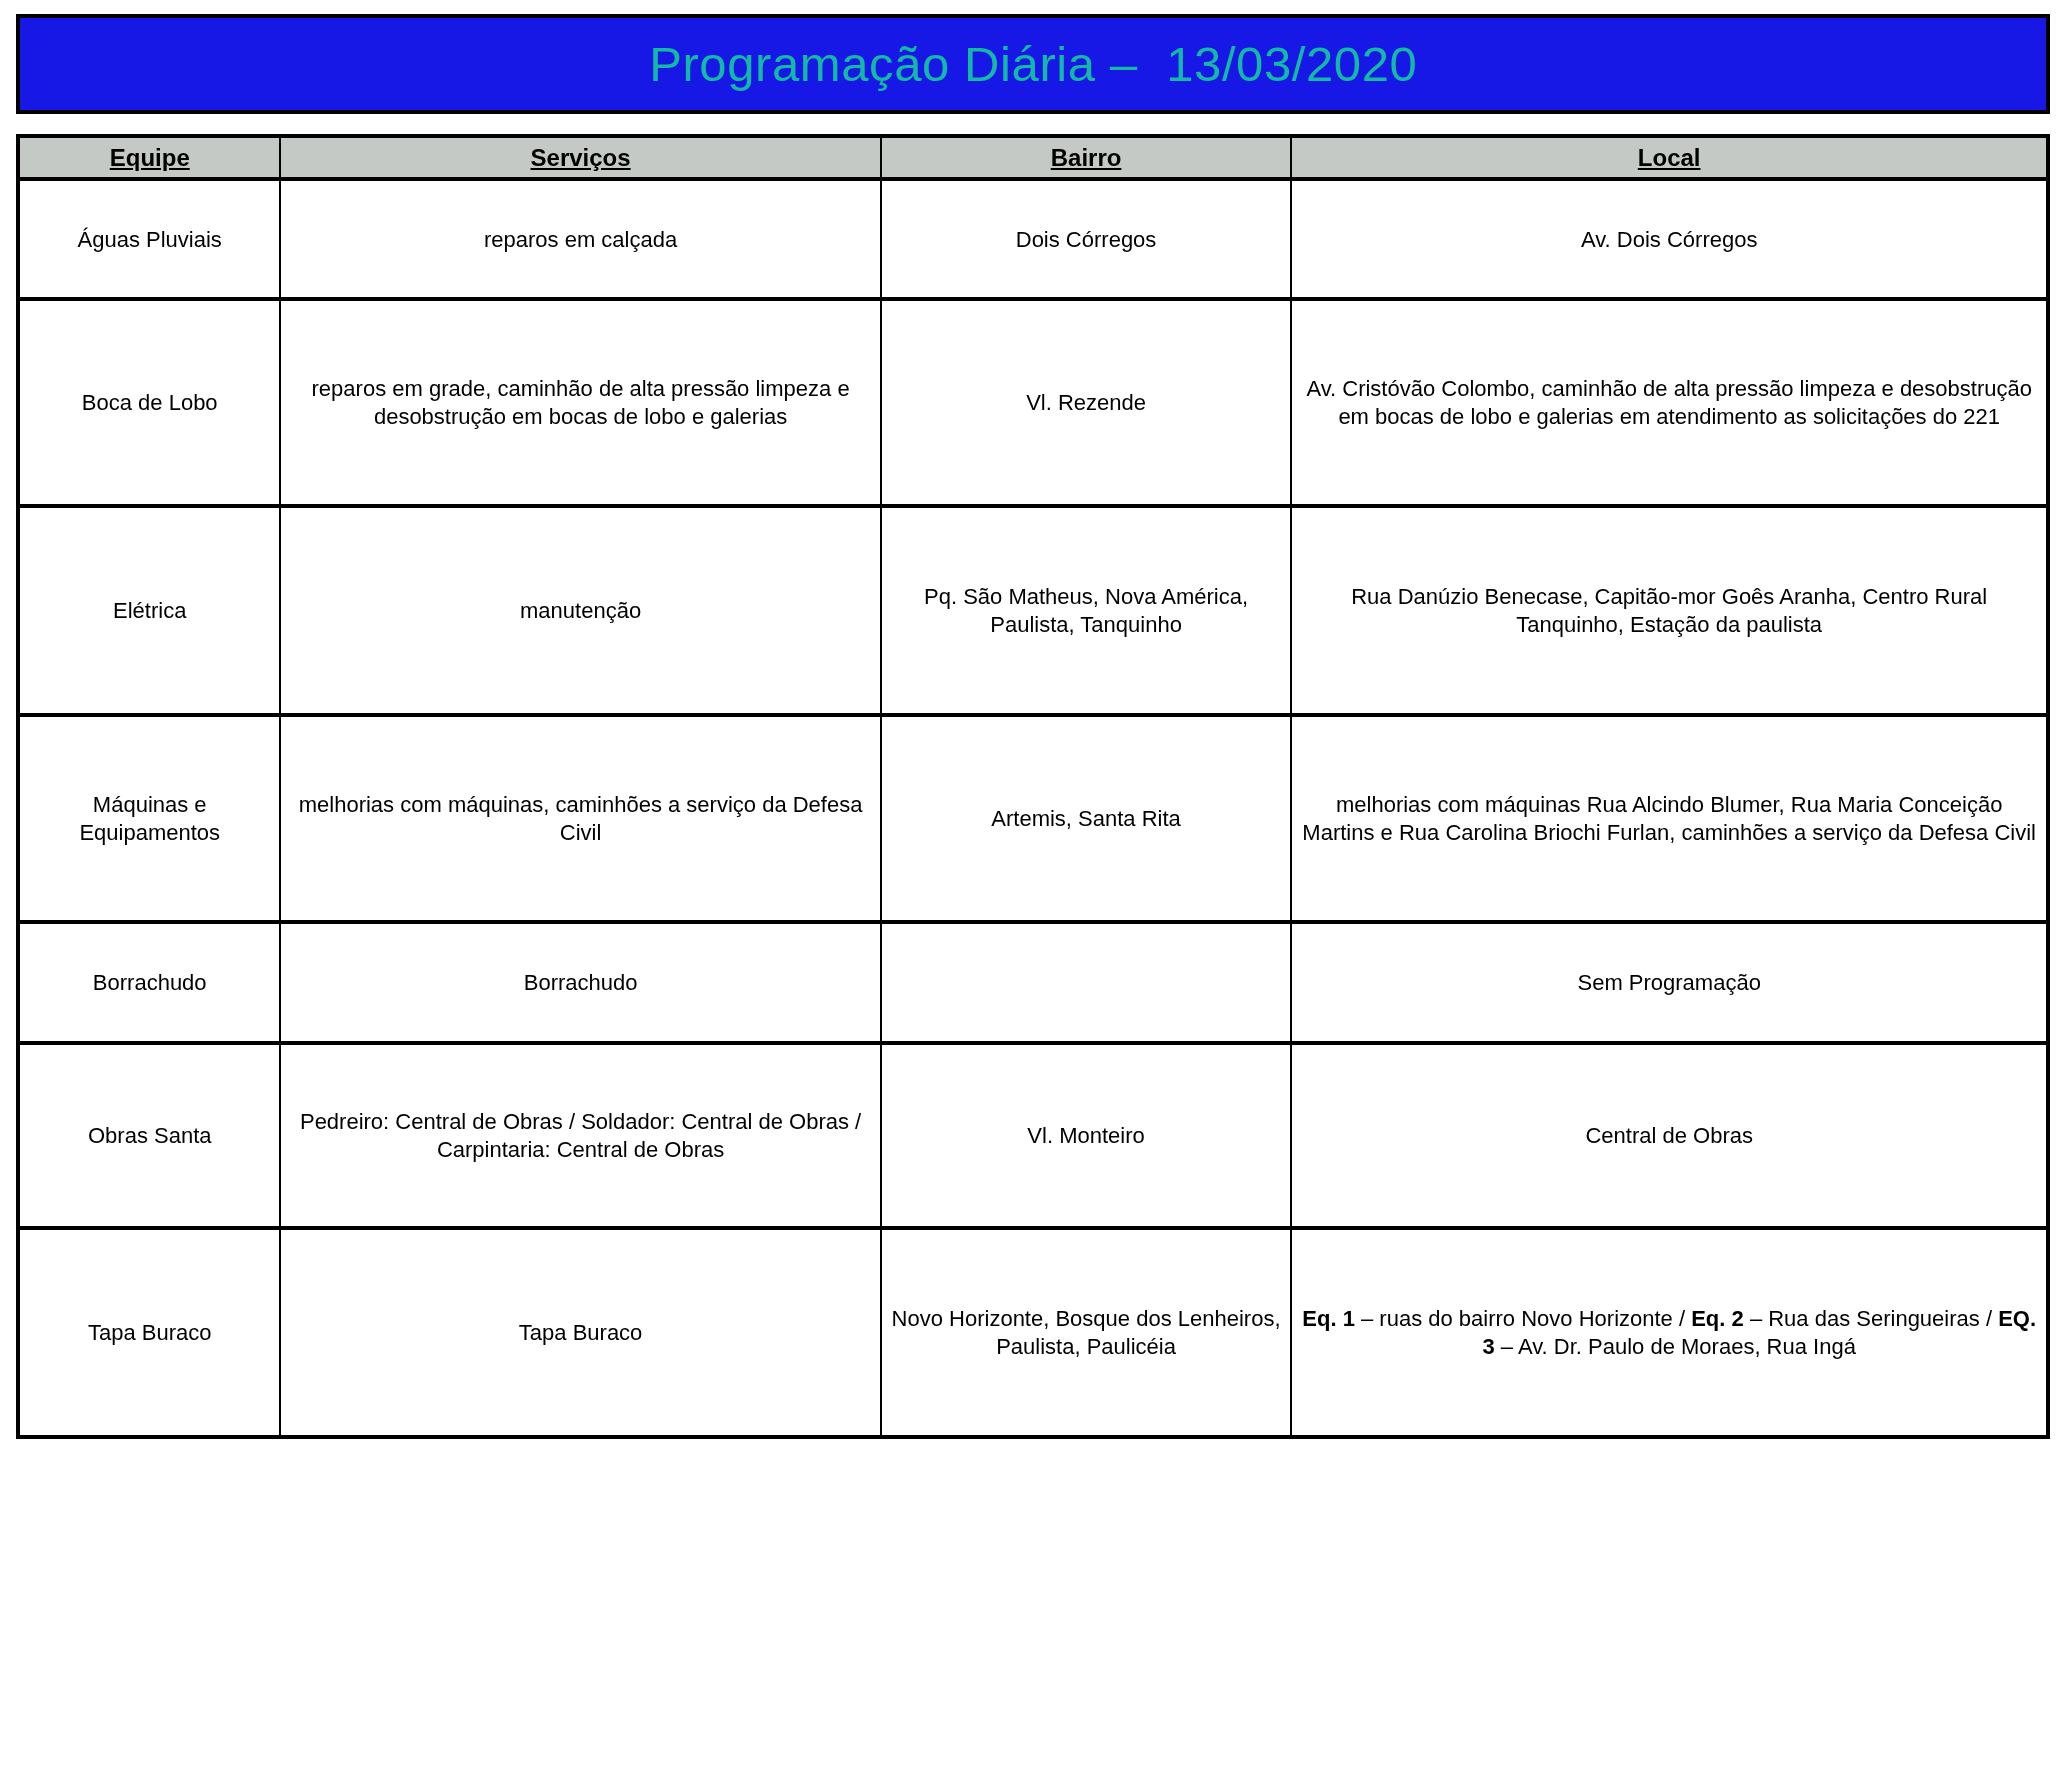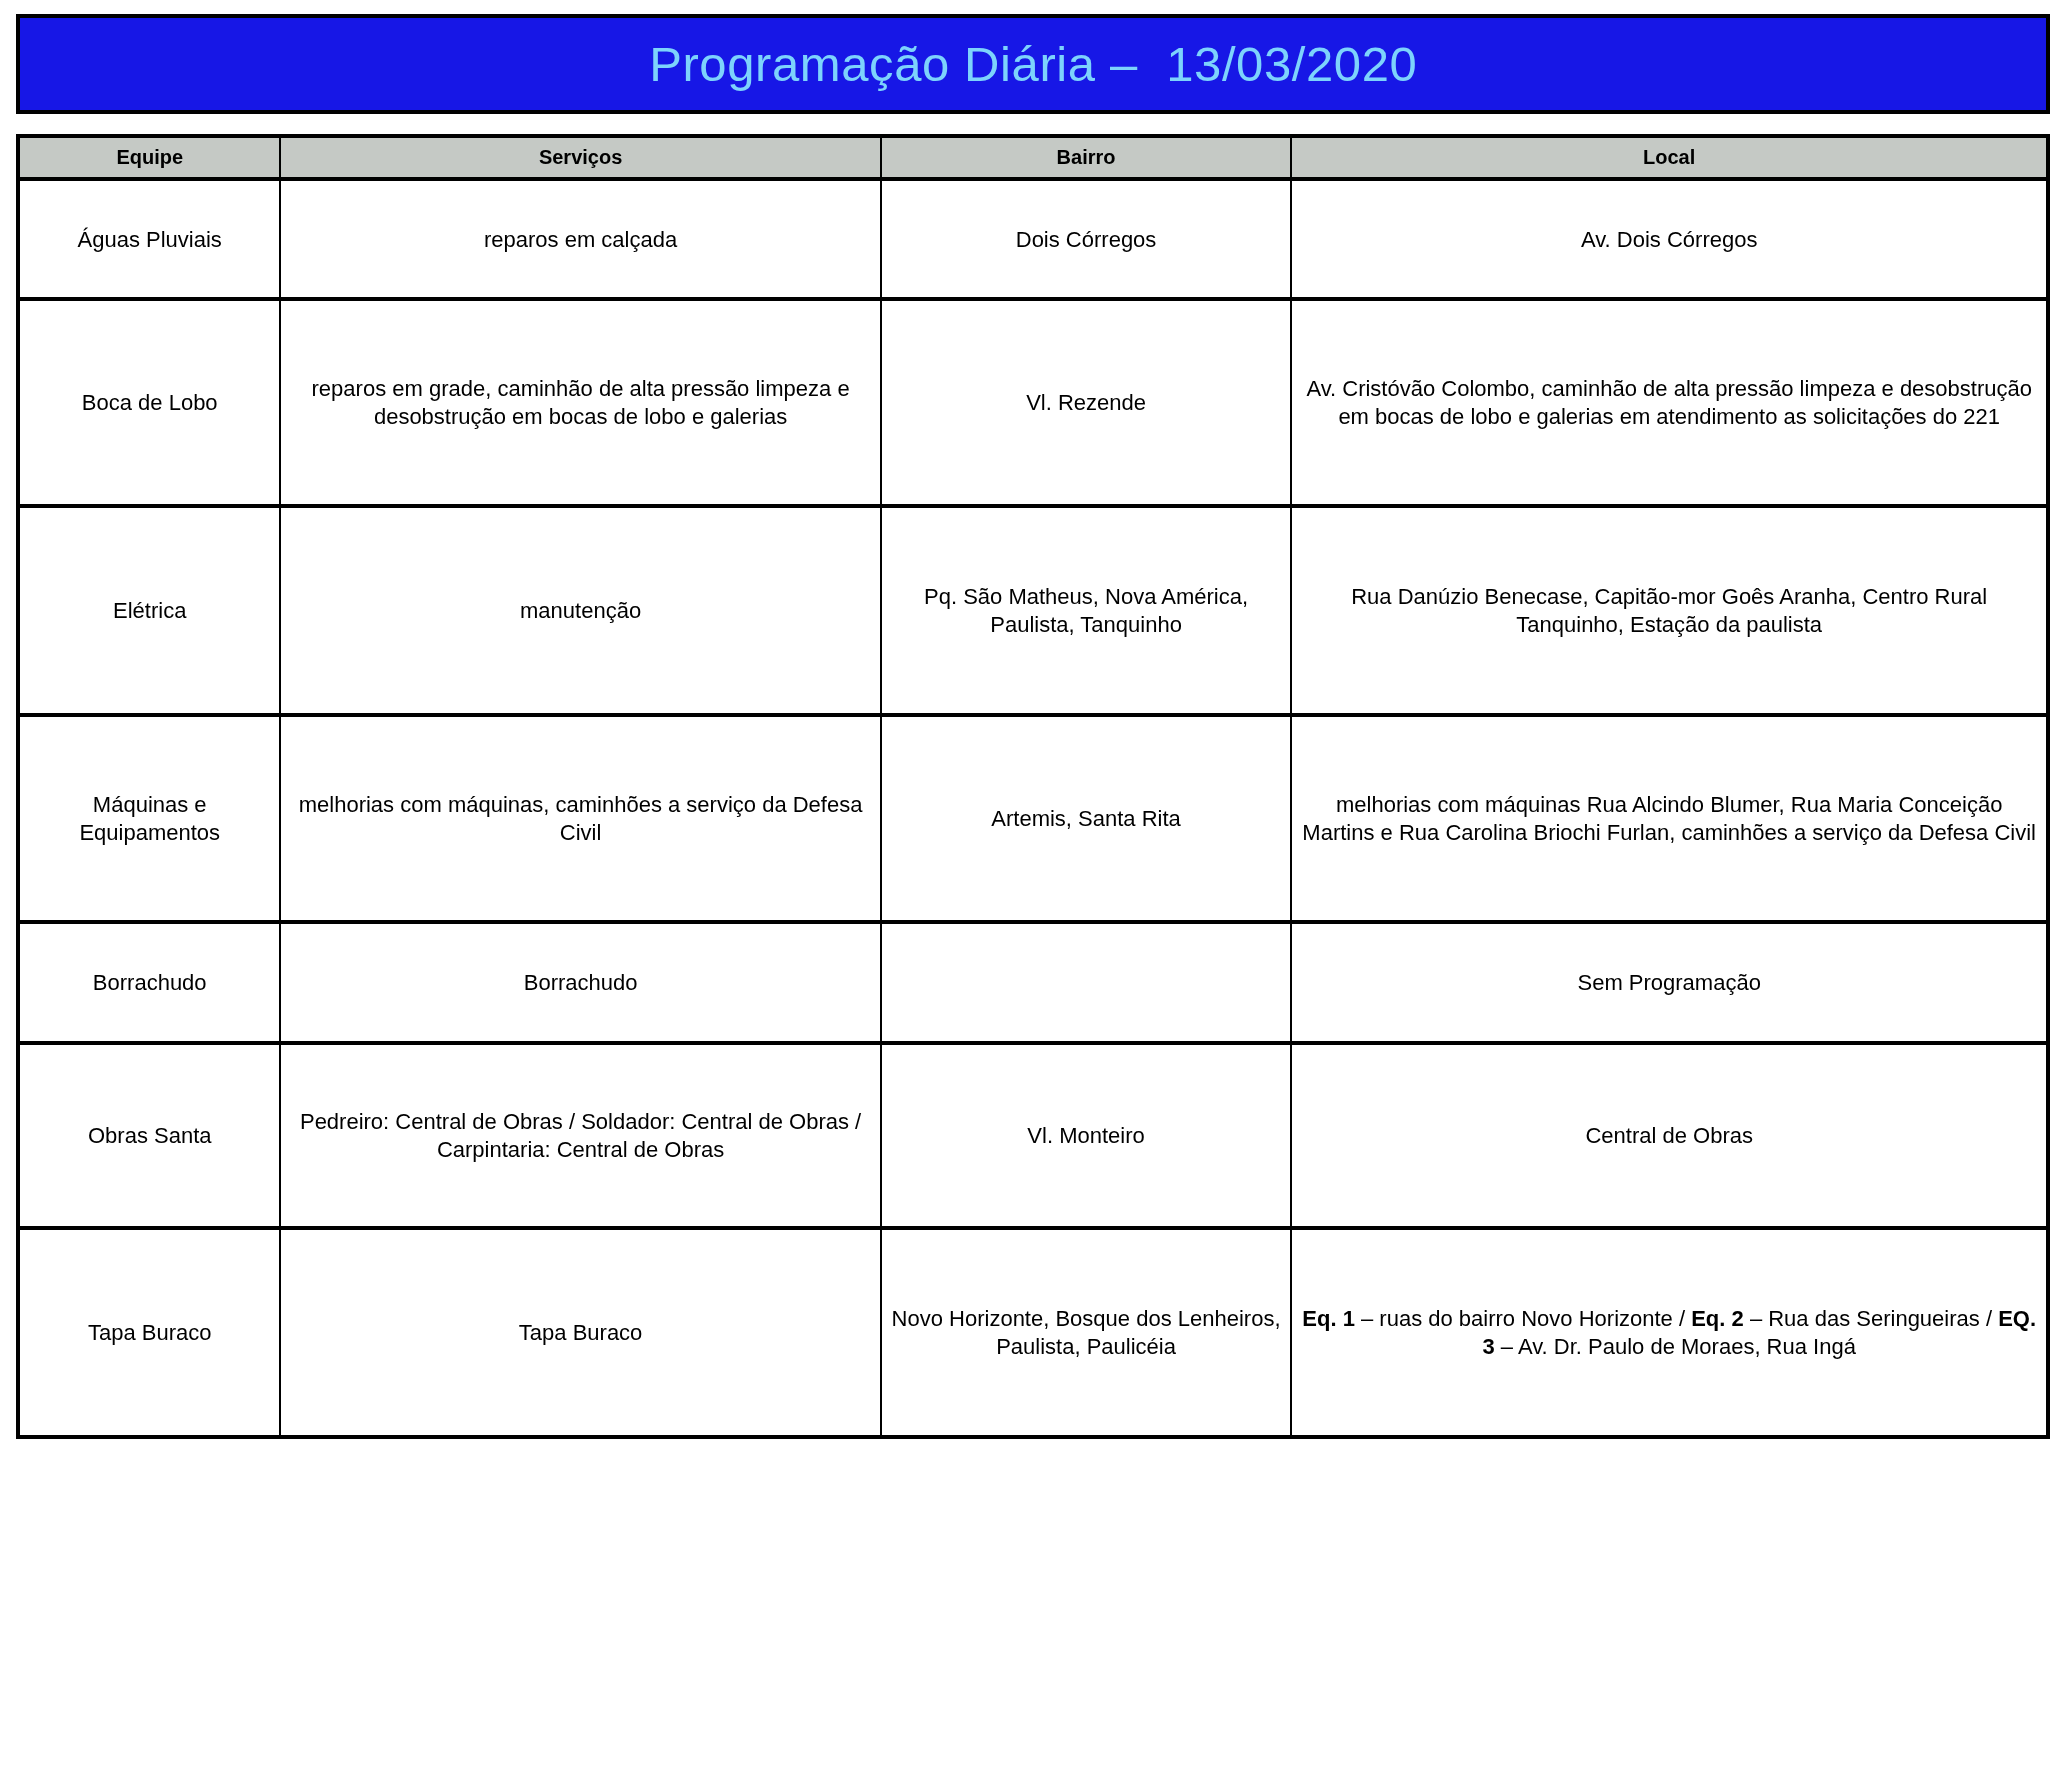--- a/index.html
+++ b/index.html
@@ -22,21 +22,21 @@
     width: 2034px;
     height: 100px;
     border: 4.6px solid #000000;
     background: #1717e6;
     display: flex;
     align-items: center;
     justify-content: center;
     margin-bottom: 20px;
   }
   .title-text {
-    color: #7dd3fc;
+    color: #14b8a6;
     font-size: 49px;
     font-weight: 500;
     white-space: pre;
     letter-spacing: 0.6px;
   }
   table.schedule {
     border-collapse: collapse;
     width: 2034px;
     table-layout: fixed;
     border: 4.6px solid #000000;
@@ -45,24 +45,25 @@
     border-left: 2.3px solid #000000;
     border-right: 2.3px solid #000000;
     border-top: 4.1px solid #000000;
     border-bottom: 4.1px solid #000000;
     text-align: center;
     vertical-align: middle;
     overflow: hidden;
   }
   .schedule th {
     background: #c5c9c5;
-    font-size: 20px;
+    font-size: 24px;
     font-weight: bold;
     height: 37px;
     padding: 1.2px 4.6px;
+    text-decoration: underline;
   }
   .schedule td {
     font-size: 22px;
     line-height: 1.26;
     padding: 2.3px 8.1px;
     background: #ffffff;
   }
   
   .col-equipe   { width: 12.9%; }
   .col-servicos { width: 29.6%; }

